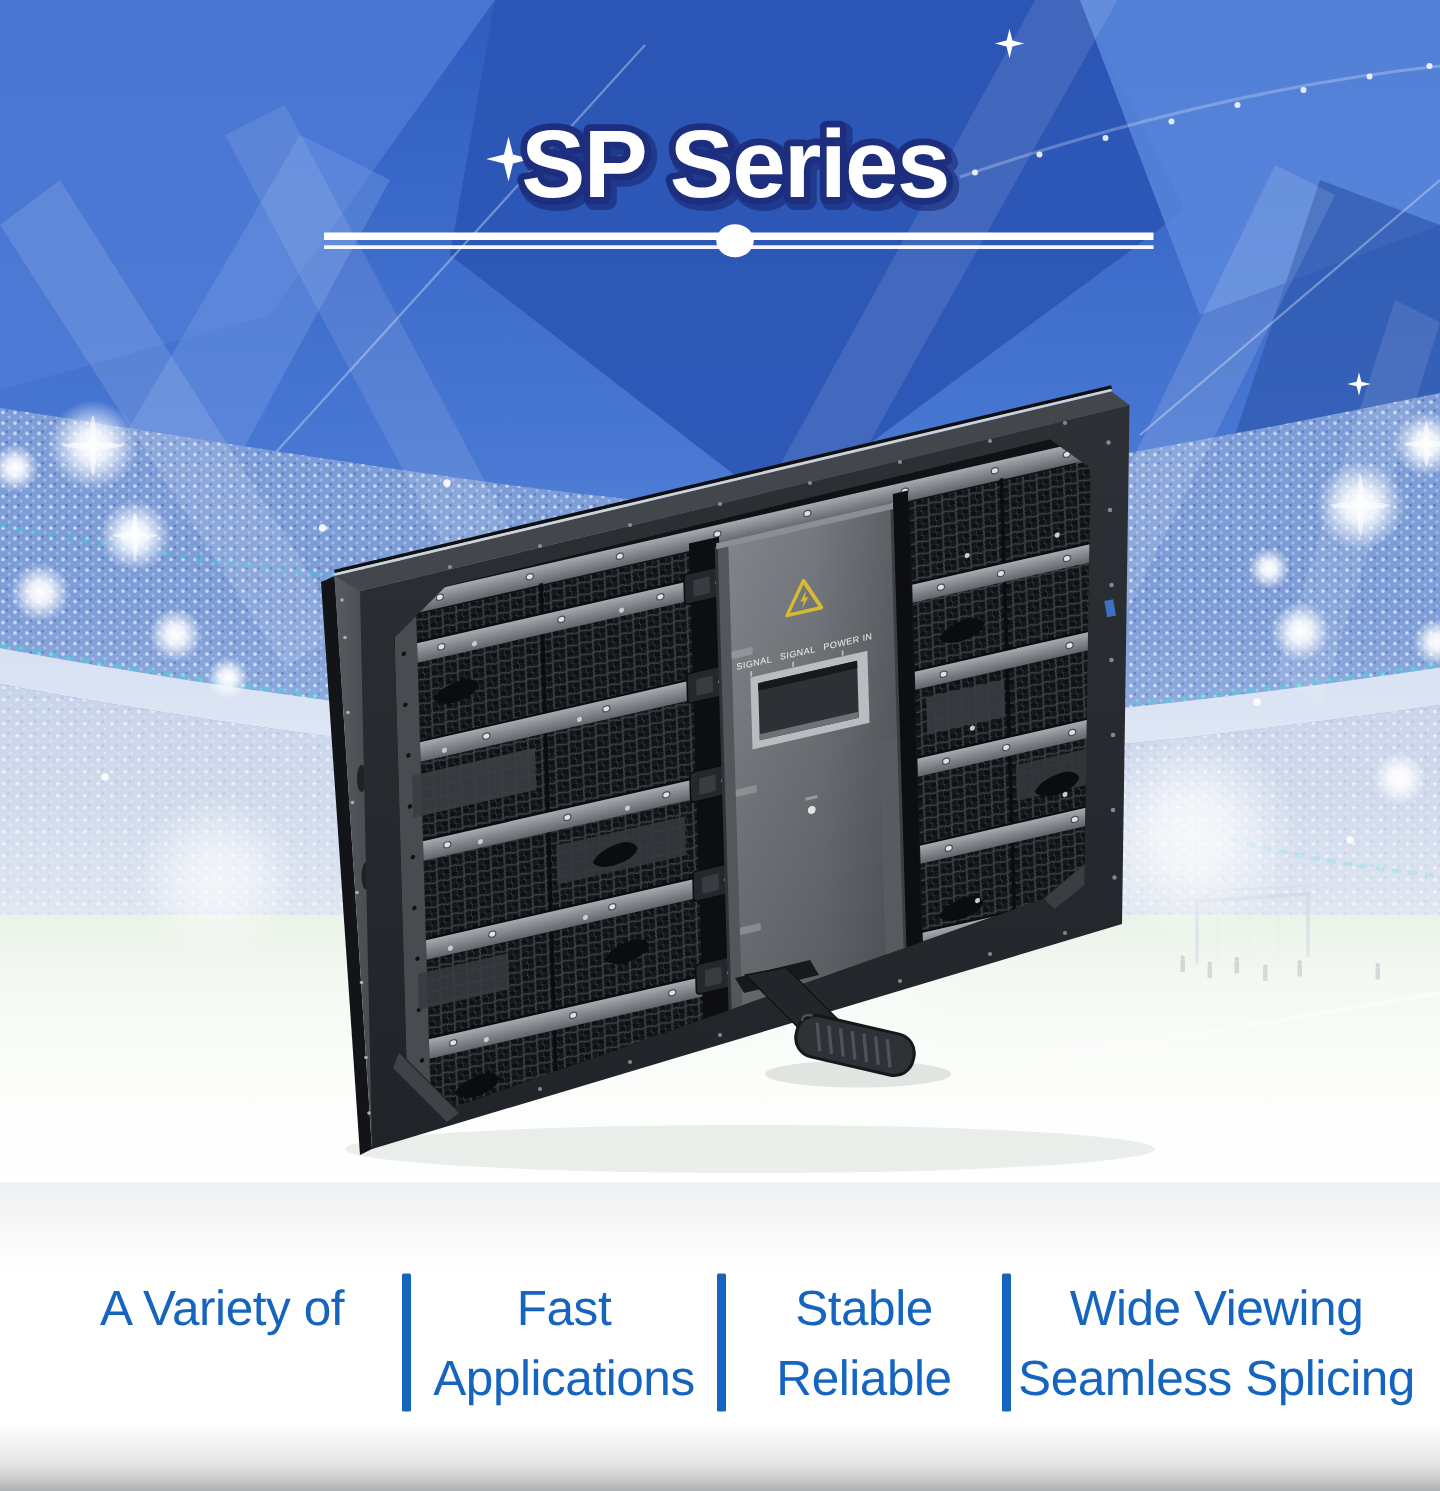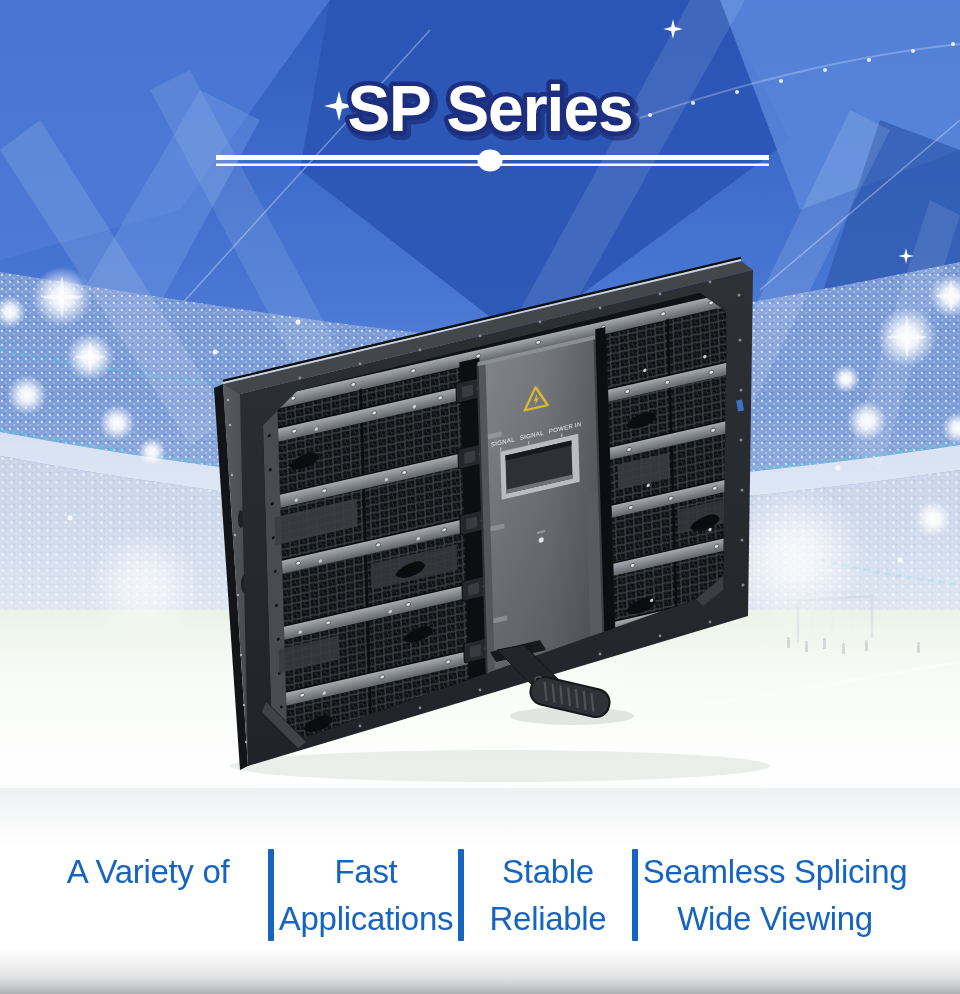--- a/index.html
+++ b/index.html
@@ -6,21 +6,21 @@
   .stage{position:relative;width:960px;height:994px;overflow:hidden;background:#ffffff;
          font-family:"Liberation Sans",sans-serif;}
   .layer{position:absolute;left:0;top:0;width:960px;height:994px;display:block;}
   
   .features{position:absolute;left:0;top:800px;width:960px;height:194px;}
   .features-row{position:absolute;left:28px;top:48px;display:flex;align-items:flex-start;height:94px;}
   .feat{display:flex;flex-direction:column;justify-content:center;text-align:center;
         color:#1565c0;font-size:33px;letter-spacing:-0.3px;line-height:47px;}
   .feat .ln{height:47px;white-space:nowrap;}
   .feat-sep{width:6px;height:92px;align-self:center;background:#1565c0;border-radius:1px;}
-  .w1{width:240px}.w2{width:184px}.w3{width:168px}.w4{width:274px}
+  .w1{width:240px}.w2{width:204px}.w3{width:184px}.w4{width:274px}
   svg text{font-family:"Liberation Sans",sans-serif;}
 </style>
 </head>
 <body>
 
 <div class="stage">
 
 <svg class="layer" viewBox="0 0 960 994" aria-hidden="true">
   <defs>
     <linearGradient id="skyG" x1="0" y1="0" x2="0" y2="1">
@@ -515,19 +515,19 @@
       <div class="ln">Fast</div>
       <div class="ln">Applications</div>
     </div>
     <div class="feat-sep"></div>
     <div class="feat w3">
       <div class="ln">Stable</div>
       <div class="ln">Reliable</div>
     </div>
     <div class="feat-sep"></div>
     <div class="feat w4">
+      <div class="ln">Wide Viewing</div>
       <div class="ln">Seamless Splicing</div>
-      <div class="ln">Wide Viewing</div>
     </div>
   </div>
 </div>
 
 </div>
 
 </body></html>

